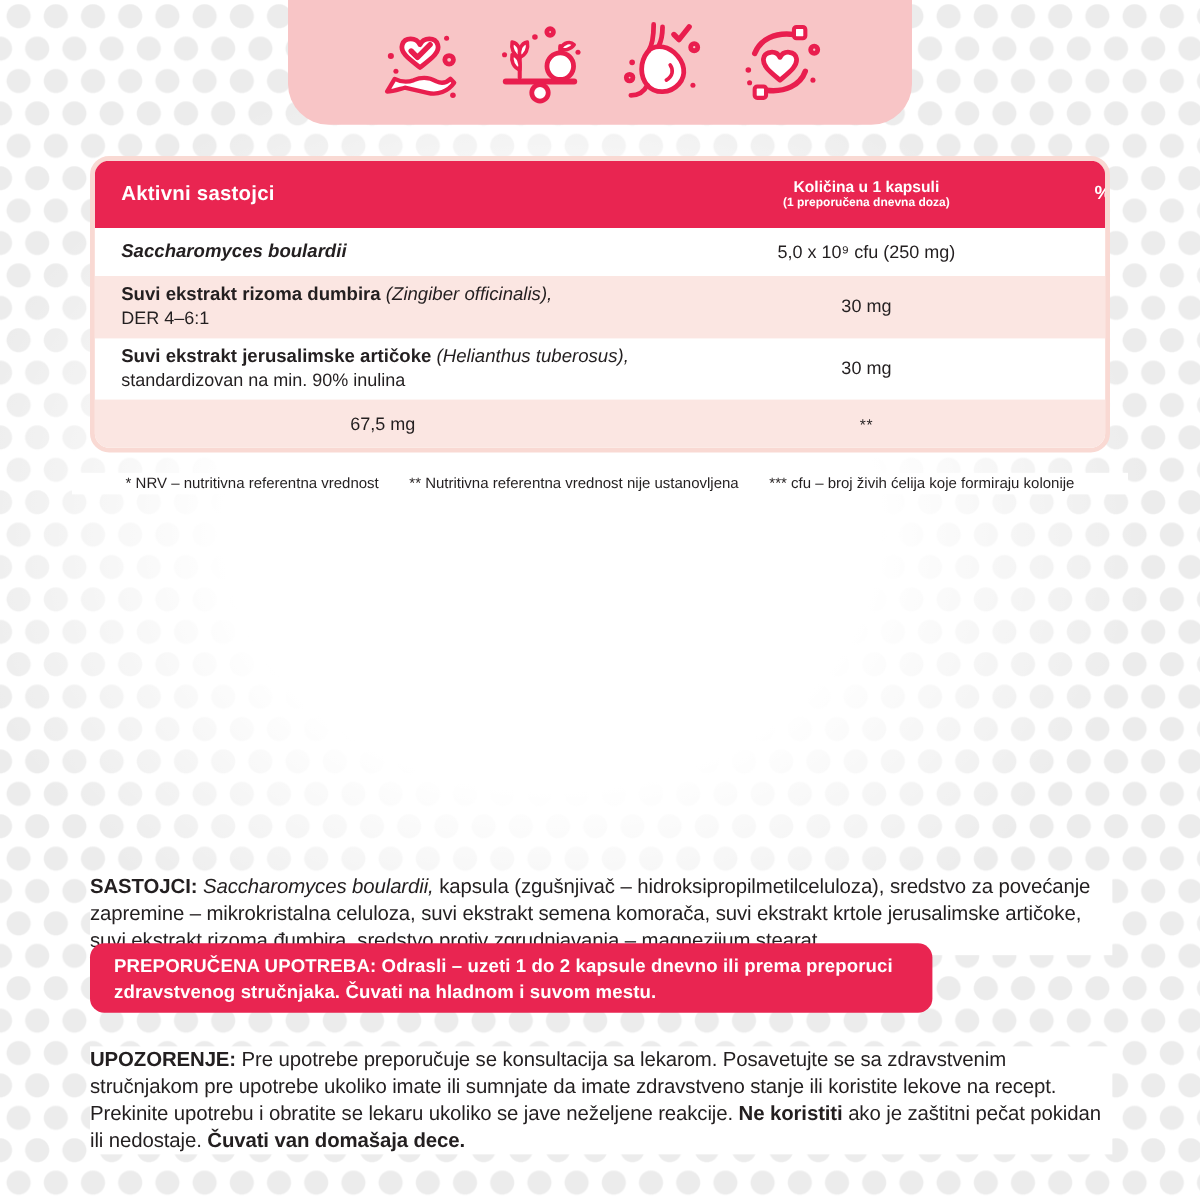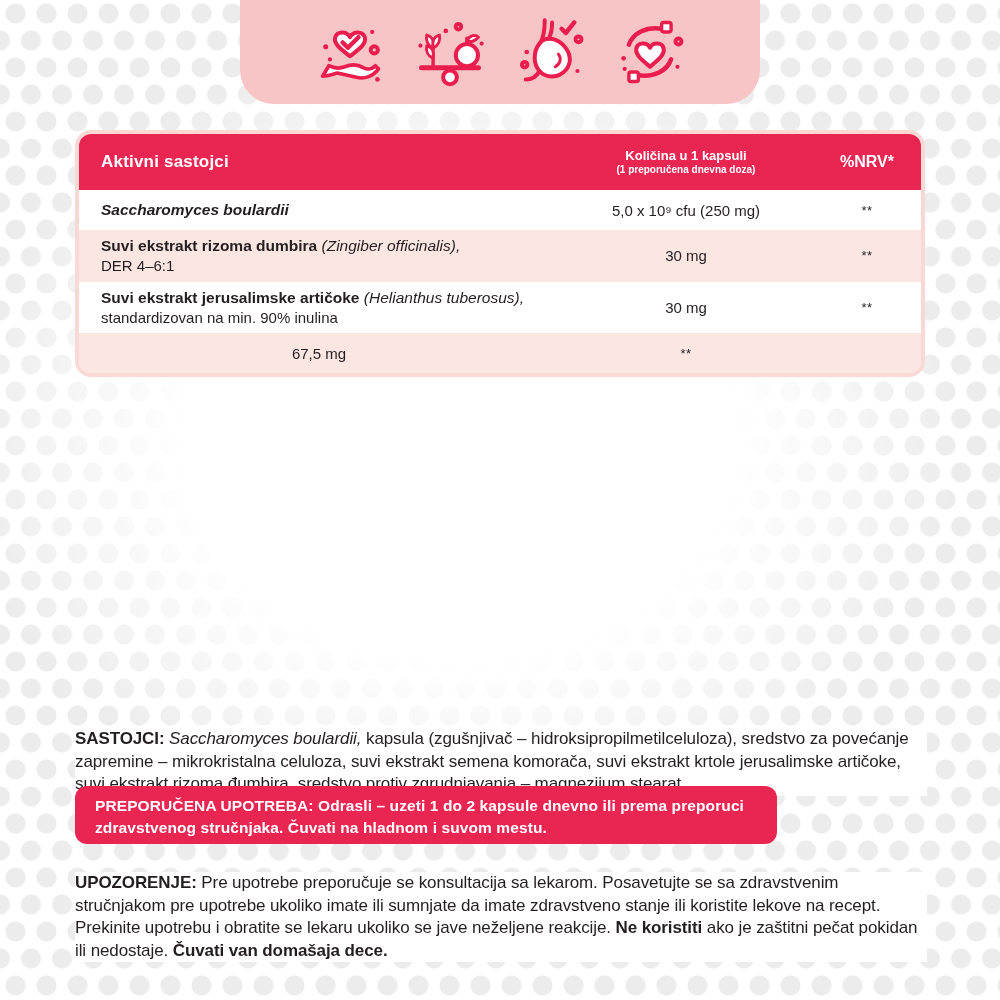--- a/index.html
+++ b/index.html
@@ -22,21 +22,21 @@
     display:flex;align-items:center;justify-content:center;gap:24px;
   }
   .icon{width:76px;height:76px;display:block;}
   .icon *{vector-effect:non-scaling-stroke;}
 
   
   .tbl{
     position:absolute;left:75px;top:130px;width:850px;box-sizing:border-box;
     border:4px solid #f9d9d3;border-radius:16px;overflow:hidden;background:#ffffff;
   }
-  .tr{display:grid;grid-template-columns:480px 254px 108px;align-items:center;}
+  .tr{display:grid;grid-template-columns:480px 254px 108px;align-items:center;gap:36px;}
   .thead{background:#e92551;color:#ffffff;height:56px;}
   .th1{font-size:17px;font-weight:bold;padding-left:22px;letter-spacing:.2px;}
   .th2{text-align:center;line-height:1.15;}
   .th2 .t{font-size:13px;font-weight:bold;display:block;}
   .th2 .s{font-size:10px;font-weight:bold;display:block;}
   .th3{text-align:center;font-size:16px;font-weight:bold;}
   .row{min-height:40px;padding:6px 0;box-sizing:border-box;}
   .row.pink{background:#fbe6e2;}
   .cell-name{padding-left:22px;font-size:15.5px;line-height:1.3;}
   .nm{font-weight:bold;}
@@ -164,20 +164,25 @@
       <div class="cell-amt">30 mg</div>
       <div class="cell-nrv">**</div>
     </div>
 
     <div class="tr row pink">
       <div class="cell-amt">67,5 mg</div>
       <div class="cell-nrv">**</div>
     </div>
   </div>
 
+  <div class="footnotes">
+    <span>* NRV – nutritivna referentna vrednost</span>
+    <span>** Nutritivna referentna vrednost nije ustanovljena</span>
+    <span>*** cfu – broj živih ćelija koje formiraju kolonije</span>
+  </div>
 
   <p class="para sastojci">
     <b>SASTOJCI:</b>
     <i>Saccharomyces boulardii,</i>
     <span>kapsula (zgušnjivač – hidroksipropilmetilceluloza), sredstvo za povećanje zapremine – mikrokristalna celuloza, suvi ekstrakt semena komorača, suvi ekstrakt krtole jerusalimske artičoke, suvi ekstrakt rizoma đumbira, sredstvo protiv zgrudnjavanja – magnezijum stearat.</span>
   </p>
 
   <div class="use-banner">
     <span>PREPORUČENA UPOTREBA:</span>
     <span>Odrasli – uzeti 1 do 2 kapsule dnevno ili prema preporuci zdravstvenog stručnjaka. Čuvati na hladnom i suvom mestu.</span>

